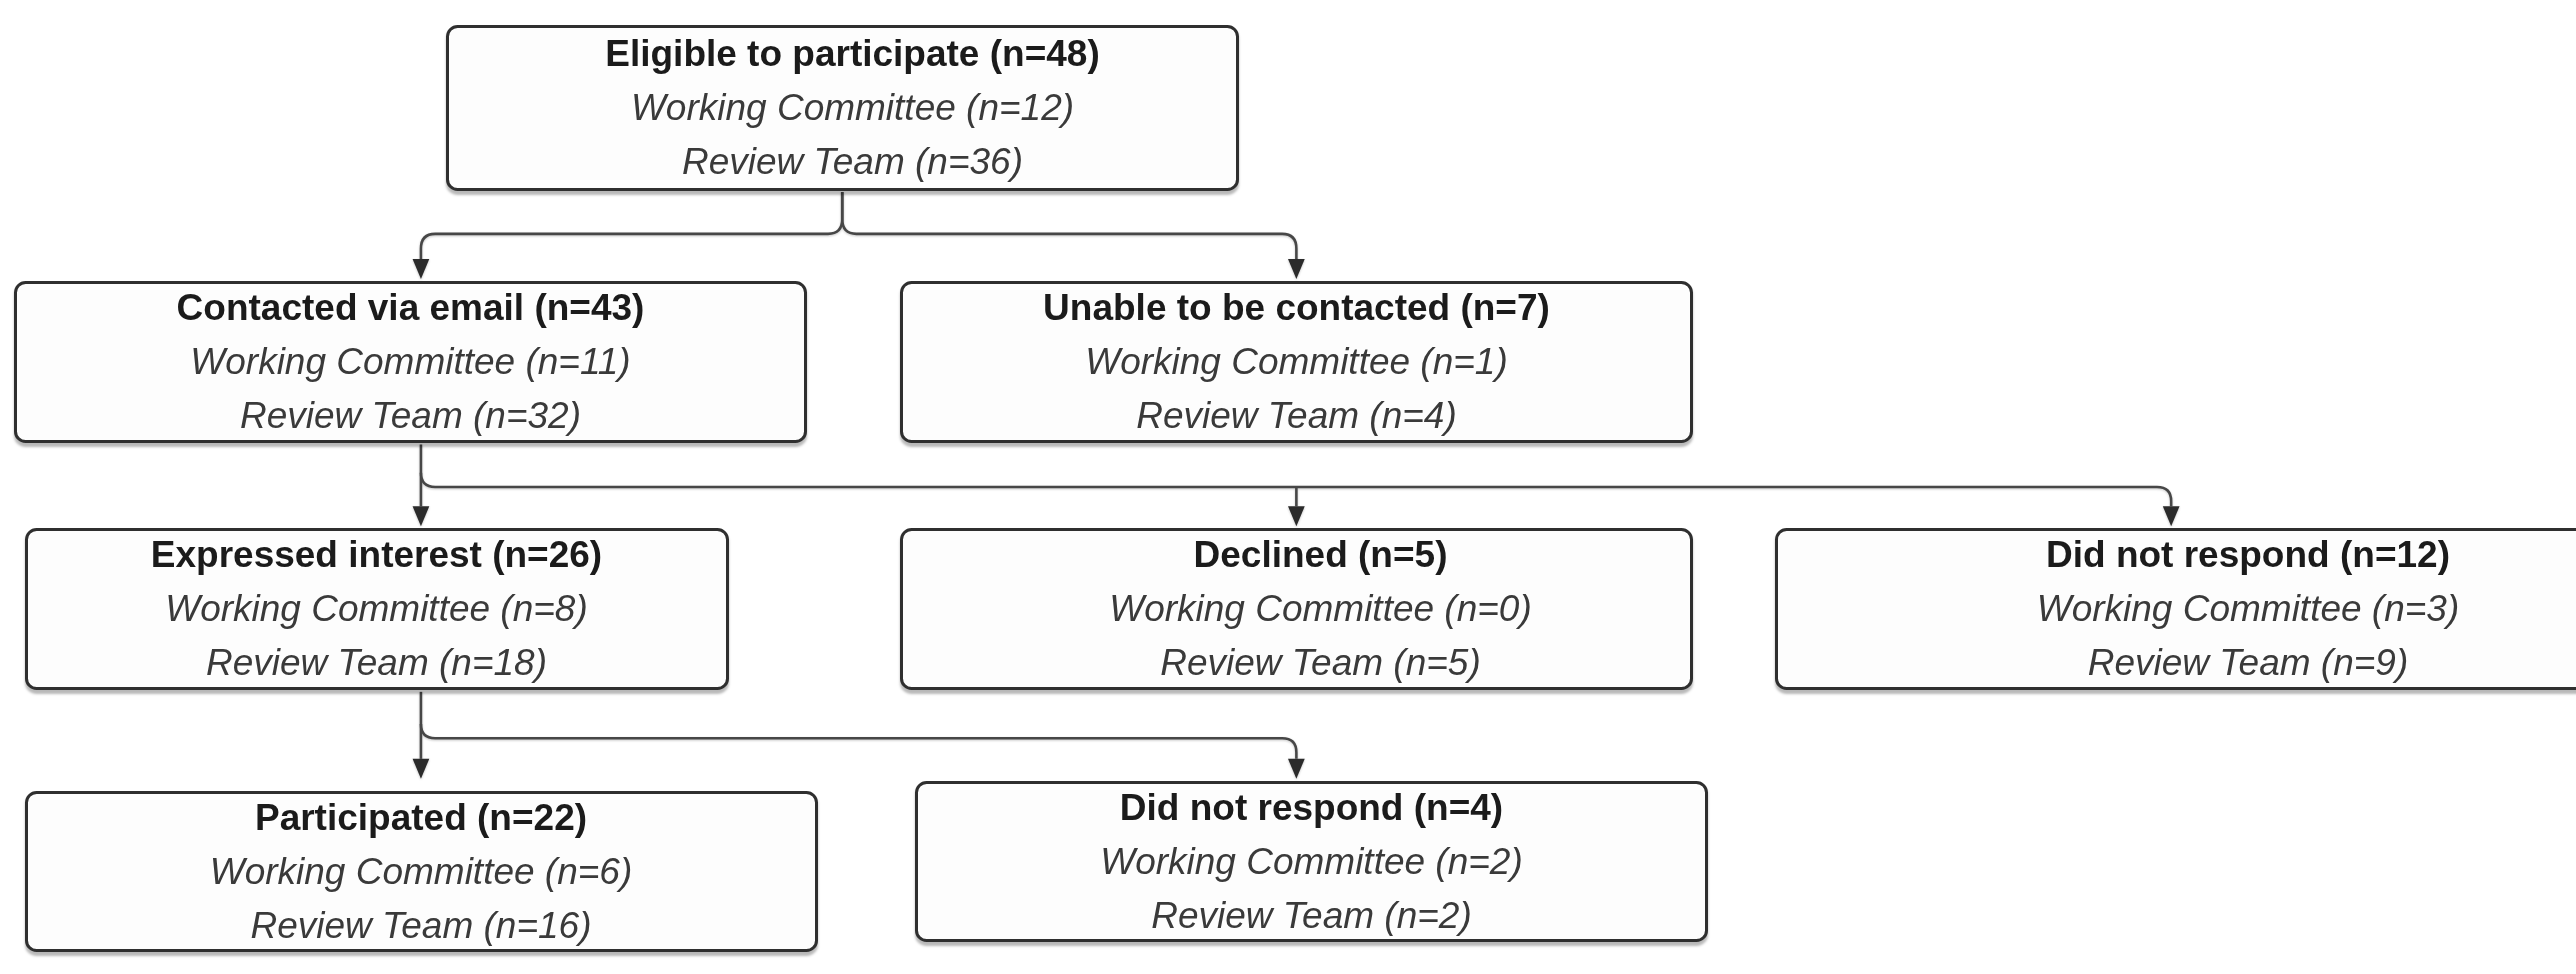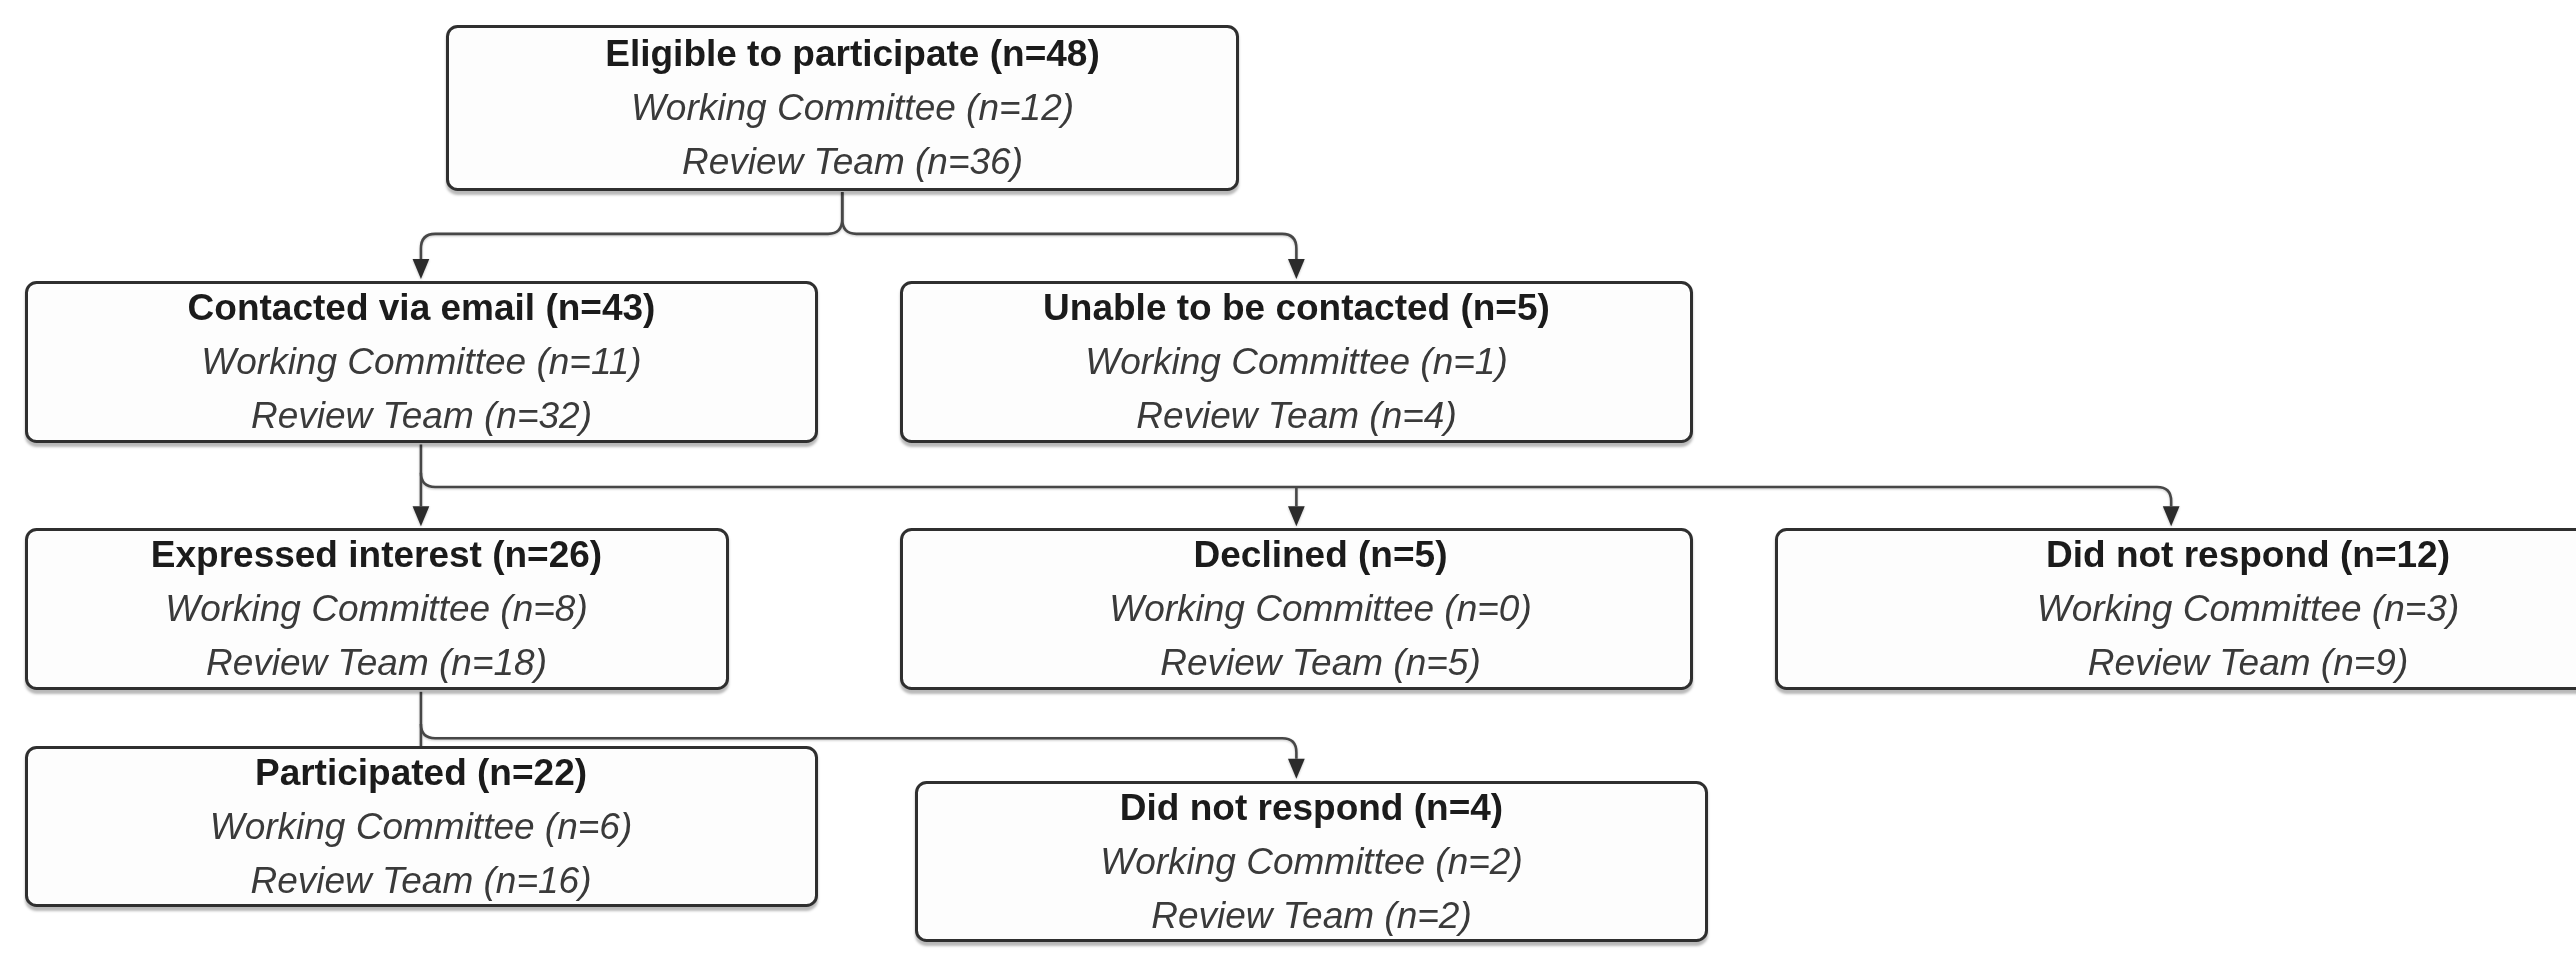--- a/index.html
+++ b/index.html
@@ -46,26 +46,26 @@
   }
   .node .s{
     font-style:italic;
     font-size:37px;
     line-height:54px;
     color:var(--subtitle);
     white-space:nowrap;
   }
   
   .n0{left:446px;  top:24.5px;   width:793px; height:166px;padding-left:20px;}
-  .n1{left:25px;   top:281px;  width:793px; height:162px;}
+  .n1{left:14px;   top:281px;  width:793px; height:162px;}
   .n2{left:900px; top:281px;  width:793px; height:162px;}
   .n3{left:24.5px;   top:528px;  width:704px; height:162px;}
   .n4{left:900px; top:528px;  width:793px; height:162px;padding-left:48px;}
   .n5{left:1775px; top:528px;  width:946px; height:162px;}
-  .n6{left:24.5px;   top:746px; width:793px; height:161px;}
+  .n6{left:24.5px;   top:791px; width:793px; height:161px;}
   .n7{left:915px; top:781px; width:793px; height:161px;}
 </style>
 </head>
 <body>
 
 <div class="canvas">
 
   <svg class="connectors" viewBox="0 0 3998 1512" xmlns="http://www.w3.org/2000/svg" aria-hidden="true">
 
     <path d="M1307,298 V340 Q1307,363 1285,363 H675 Q653,363 653,386 V402"></path>
@@ -94,21 +94,21 @@
     <div class="s">Review Team (n=36)</div>
   </div>
 
   <div class="node n1">
     <div class="t">Contacted via email (n=43)</div>
     <div class="s">Working Committee (n=11)</div>
     <div class="s">Review Team (n=32)</div>
   </div>
 
   <div class="node n2">
-    <div class="t">Unable to be contacted (n=5)</div>
+    <div class="t">Unable to be contacted (n=7)</div>
     <div class="s">Working Committee (n=1)</div>
     <div class="s">Review Team (n=4)</div>
   </div>
 
   <div class="node n3">
     <div class="t">Expressed interest (n=26)</div>
     <div class="s">Working Committee (n=8)</div>
     <div class="s">Review Team (n=18)</div>
   </div>
 

